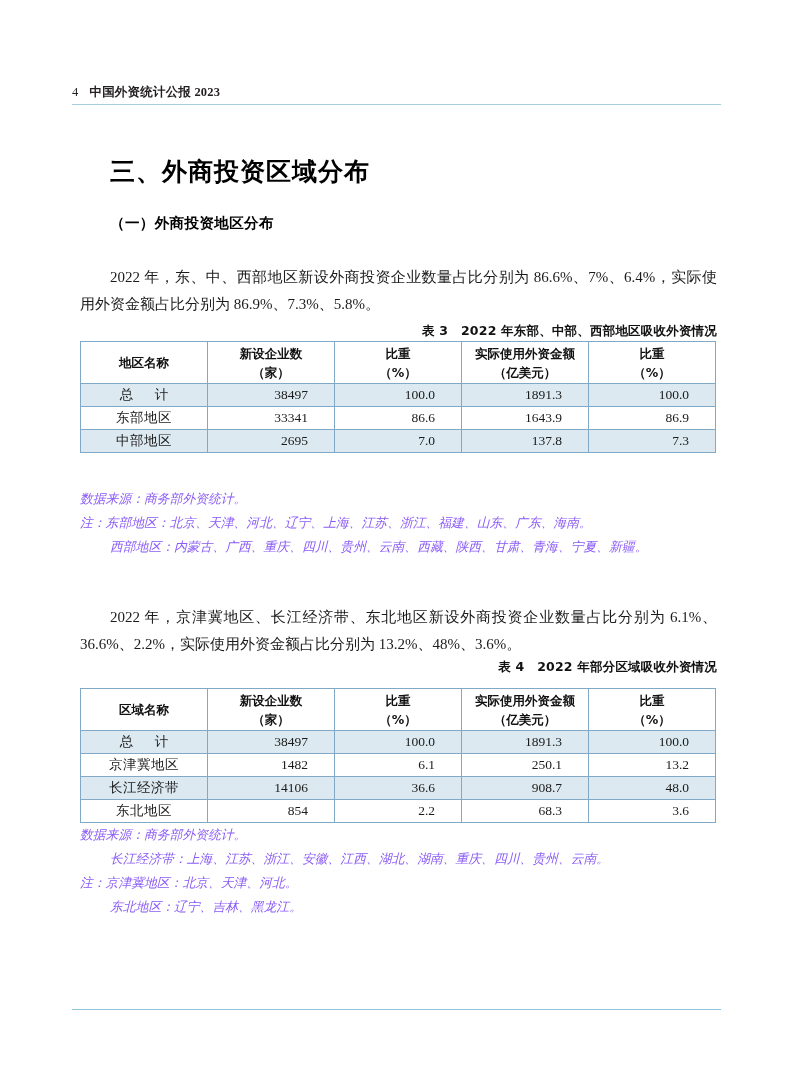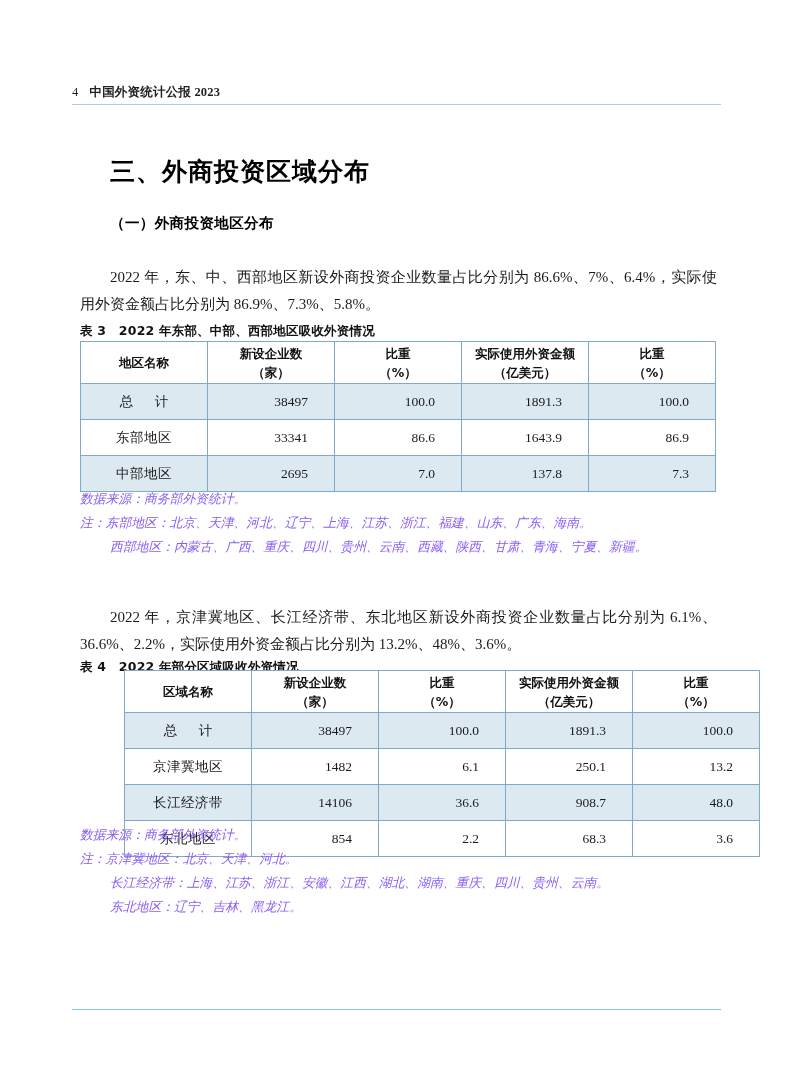--- a/index.html
+++ b/index.html
@@ -90,51 +90,51 @@
     color: #1b1b1b;
   }
   .para-1 { top: 264px; }
   .para-2 { top: 604px; }
 
   
   .tbl-caption {
     position: absolute;
     width: 637px;
     left: 80px;
-    text-align: left;
+    text-align: right;
     font-family: "DejaVu Sans", "Liberation Sans", sans-serif;
     font-size: 12.5px;
     font-weight: 700;
     color: #111;
     letter-spacing: 0.2px;
   }
   .cap-3 { top: 323px; }
   .cap-4 { top: 659px; }
 
   
   .data-table {
     position: absolute;
     left: 80px;
     width: 636px;
     border-collapse: collapse;
     table-layout: fixed;
     font-size: 13px;
     color: #1b1b1b;
   }
   .tbl-3 { top: 341px; }
-  .tbl-4 { top: 670px; margin-left: 44px; }
+  .tbl-4 { top: 688px; }
 
   .data-table col.c-name { width: 127px; }
   .data-table col.c-num  { width: 127px; }
 
   .data-table th,
   .data-table td {
     border: 1px solid #7fa9c6;
     padding: 0;
-    height: 36px;
+    height: 23px;
     box-sizing: border-box;
   }
   .data-table thead th {
     height: 42px;
     background: #ffffff;
     font-family: "DejaVu Sans", "Liberation Sans", sans-serif;
     font-weight: 700;
     font-size: 12.5px;
     text-align: center;
     vertical-align: middle;
@@ -325,19 +325,19 @@
         <td class="num">854</td>
         <td class="num">2.2</td>
         <td class="num">68.3</td>
         <td class="num">3.6</td>
       </tr>
     </tbody>
   </table>
 
   <div class="notes notes-4">
     <div class="nline">数据来源：商务部外资统计。</div>
+    <div class="nline indent">长江经济带：上海、江苏、浙江、安徽、江西、湖北、湖南、重庆、四川、贵州、云南。</div>
     <div class="nline">注：京津冀地区：北京、天津、河北。</div>
-    <div class="nline indent">长江经济带：上海、江苏、浙江、安徽、江西、湖北、湖南、重庆、四川、贵州、云南。</div>
     <div class="nline indent">东北地区：辽宁、吉林、黑龙江。</div>
   </div>
 
   <div class="rule-bottom"></div>
 </div>
 
 </body></html>

